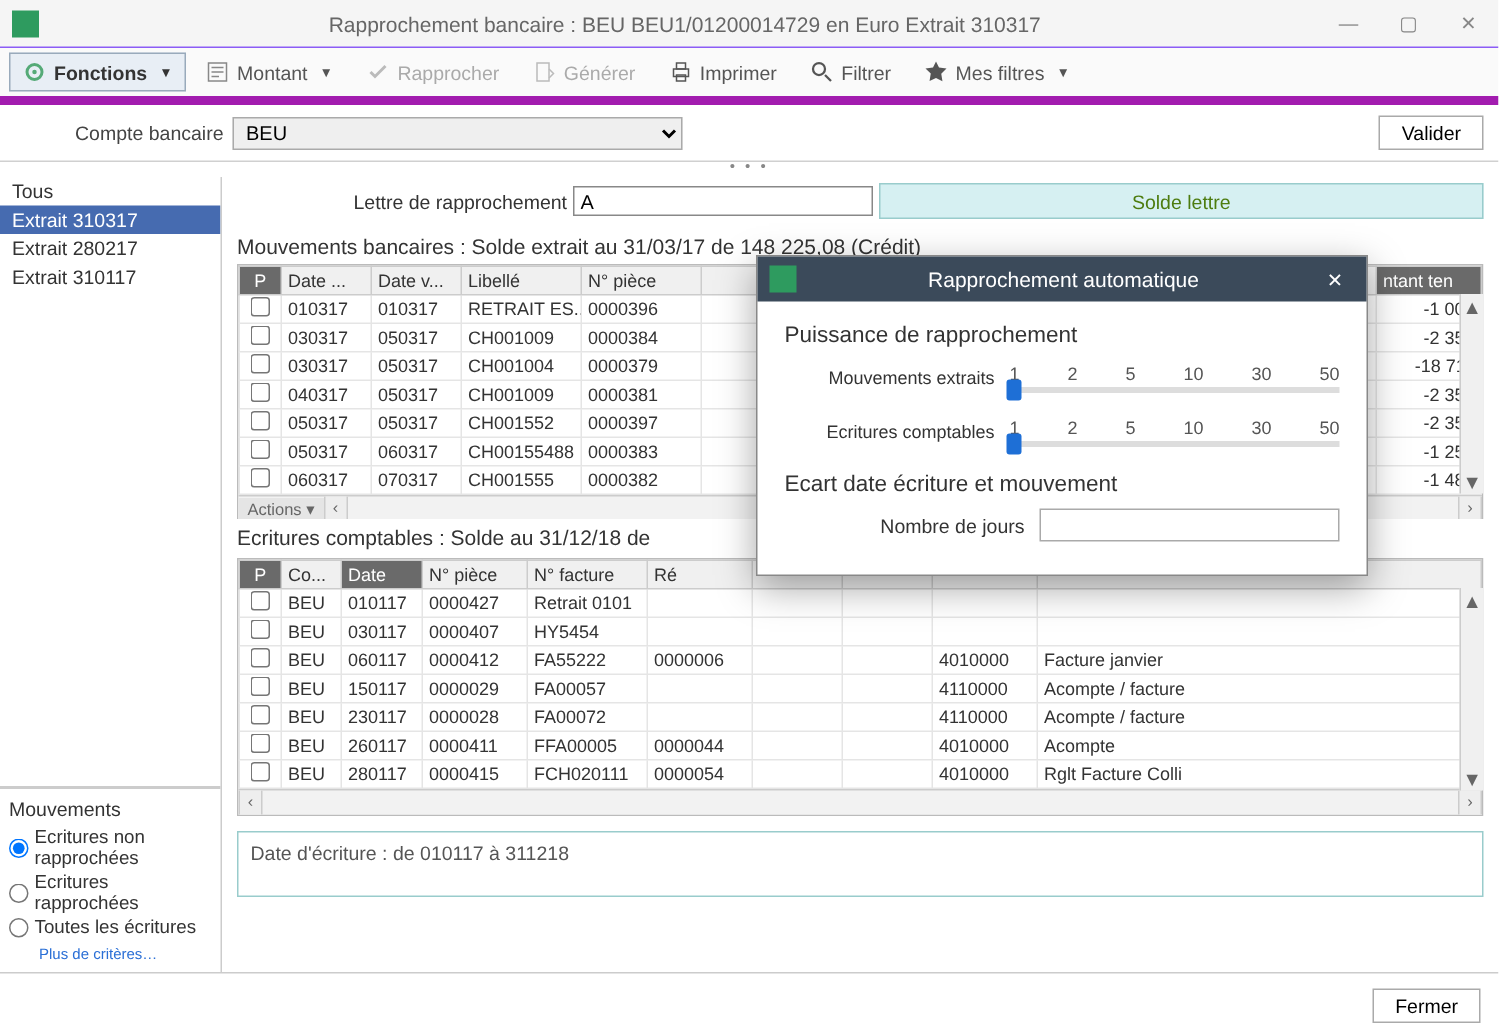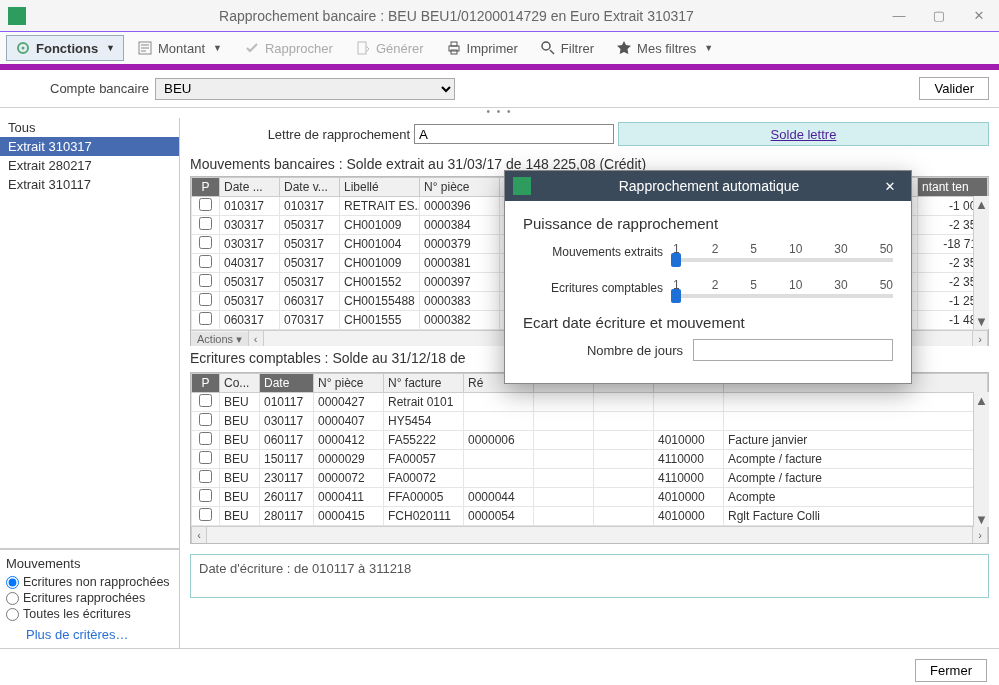--- a/index.html
+++ b/index.html
@@ -22,35 +22,35 @@
 
 
 .account-row { height: 38px; display: flex; align-items: center; padding: 0 10px; border-bottom: 1px solid #d0d0d0; }
 .account-row label { margin-right: 6px; margin-left: 40px; color: #444; }
 .account-row select { width: 300px; height: 22px; border: 1px solid #aaa; padding: 0 4px; }
 .account-row .spacer { flex: 1; }
 .btn { border: 1px solid #aaa; padding: 3px 14px; background: #fff; font-size: 13px; }
 
 
 .main { display: flex; height: 530px; }
-.sidebar { width: 180px; border-right: 1px solid #ccc; display: flex; flex-direction: column; }
+.sidebar { width: 148px; border-right: 1px solid #ccc; display: flex; flex-direction: column; }
 .sidebar-top { flex: 1; border-bottom: 2px solid #ccc; overflow: auto; }
 .sidebar-item { padding: 2px 8px; cursor: default; }
 .sidebar-item.selected { background: #466bb0; color: #fff; }
 .sidebar-bottom { padding: 6px; }
 .sidebar-bottom h4 { font-weight: 400; margin-bottom: 4px; font-size: 13px; }
 .radio-opt { display: flex; align-items: center; gap: 4px; margin: 2px 0; font-size: 12.5px; }
-.link { color: #2a6fd6; margin-left: 20px; margin-top: 4px; display: inline-block; font-size: 13px; }
+.link { color: #2a6fd6; margin-left: 20px; margin-top: 4px; display: inline-block; font-size: 10px; }
 
 
 .rightpane { flex: 1; padding: 4px 10px 0 10px; display: flex; flex-direction: column; overflow: hidden; position: relative; }
 .lettre-row { display: flex; align-items: center; margin-bottom: 6px; }
 .lettre-row label { width: 220px; text-align: right; margin-right: 4px; }
 .lettre-row input { width: 200px; height: 20px; border: 1px solid #888; padding: 0 4px; }
-.solde-lettre { flex: 1; margin-left: 4px; border: 1px solid #9cc; background: #d6f0f2; text-align: center; height: 24px; display:flex; align-items:center; justify-content:center; color:#4c1d95;text-decoration:underline;}
+.solde-lettre { flex: 1; margin-left: 4px; border: 1px solid #9cc; background: #d6f0f2; text-align: center; height: 24px; display:flex; align-items:center; justify-content:center; color:#4d7c0f;}
 
 .section-title { font-size: 14px; color: #333; margin: 4px 0; }
 
 .grid { border: 1px solid #bbb; font-size: 12px; }
 .grid table { width: 100%; border-collapse: collapse; table-layout: fixed; }
 .grid th { background: #f0f0f0; border: 1px solid #ccc; padding: 2px 4px; font-weight: 400; color: #333; text-align: left; white-space: nowrap; overflow: hidden; }
 .grid th.dark { background: #6a6a6a; color: #fff; }
 .grid td { border: 1px solid #e5e5e5; padding: 1px 4px; white-space: nowrap; overflow: hidden; }
 .grid .chk-col { width: 28px; text-align: center; }
 .grid input[type=checkbox] { margin: 0; }
@@ -401,21 +401,21 @@
                 <td></td>
                 <td></td>
                 <td></td>
                 <td>4110000</td>
                 <td>Acompte / facture</td>
               </tr>
               <tr>
                 <td class="chk-col"><input type="checkbox" style=""></td>
                 <td>BEU</td>
                 <td>230117</td>
-                <td>0000072</td>
+                <td>0000028</td>
                 <td>FA00072</td>
                 <td></td>
                 <td></td>
                 <td></td>
                 <td>4110000</td>
                 <td>Acompte / facture</td>
               </tr>
               <tr>
                 <td class="chk-col"><input type="checkbox" style=""></td>
                 <td>BEU</td>

